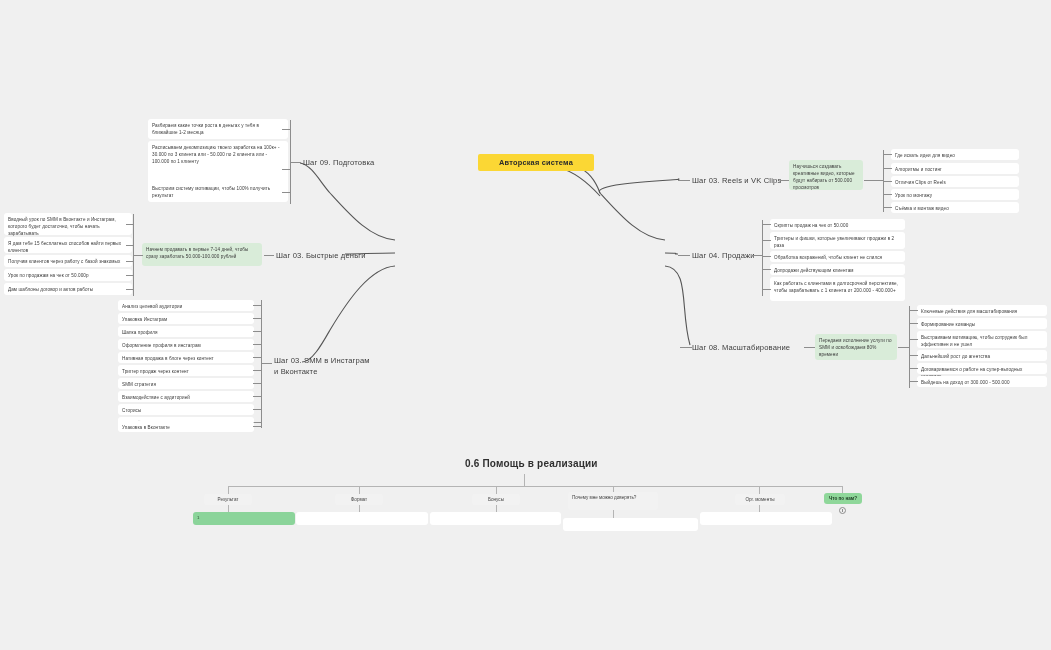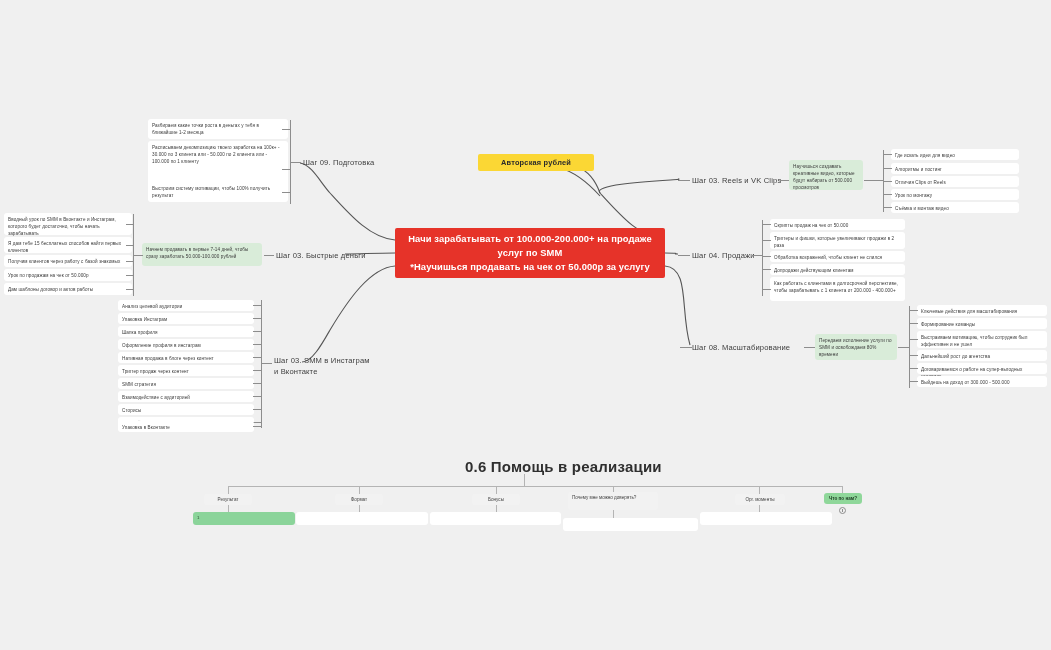--- a/index.html
+++ b/index.html
@@ -64,21 +64,21 @@
   
   .spine { position: absolute; background: #8d8d8d; width: 1px; }
   .stub  { position: absolute; background: #8d8d8d; height: 1px; }
   .vline { position: absolute; background: #b4b4b4; width: 1px; }
   .hline { position: absolute; background: #b4b4b4; height: 1px; }
   svg.curves { position: absolute; inset: 0; width: 1051px; height: 650px; pointer-events: none; }
 
   
   .section-title {
     position: absolute;
-    font-size: 15px; font-weight: bold; color: #2f2f2f;
+    font-size: 10px; font-weight: bold; color: #2f2f2f;
     letter-spacing: .2px;
   }
   .col-head {
     position: absolute;
     background: #f2f2f2;
     border-radius: 3px;
     font-size: 4.6px;
     color: #444;
     padding: 3px 4px;
     line-height: 1.5;
@@ -123,24 +123,22 @@
       <path d="M665,240 C640,238 620,215 600,193 C590,182 690,180 678,179"></path>
       <path d="M665,253 C685,253 670,254 678,254"></path>
       <path d="M665,266 C690,268 680,310 690,345"></path>
       <path d="M600,196 C590,185 575,172 560,168"></path>
     </g>
     <g fill="none" stroke="#555" stroke-width="1.1">
       <path d="M600,193 C596,182 590,172 578,167"></path>
     </g>
   </svg>
 
-  <div class="center-node" style="left:395px; top:228px; width:270px; height:50px;">Начи зарабатывать от 100.000-200.000+ на продаже услуг по SMM
-*Научишься продавать на чек от 50.000р за услугу</div>
-
-  <div class="author-node" style="left:478px; top:154px; width:116px; height:17px;">Авторская рублей</div>
+
+  <div class="author-node" style="left:478px; top:154px; width:116px; height:17px;">Авторская система</div>
 
   <div class="branch-label" style="left:303px; top:157px; width:110px;">Шаг 09. Подготовка</div>
   <div class="stub" style="left:291px; top:162px; width:10px;"></div>
   <div class="spine" style="left:290px; top:120px; height:84px;"></div>
 
   <div class="leaf" style="left:148px; top:119px; width:140px; height:20px;">Разбираем какие точки роста в деньгах у тебя в ближайшие 1-2 месяца</div>
   <div class="stub" style="left:282px; top:129px; width:9px;"></div>
 
   <div class="leaf" style="left:148px; top:141px; width:140px; height:56px;">Расписываем декомпозицию твоего заработка на 100к+
 

